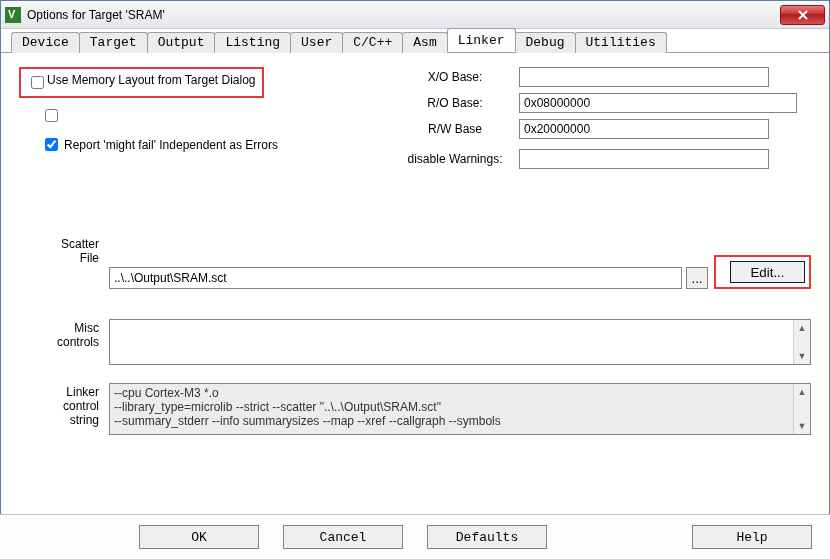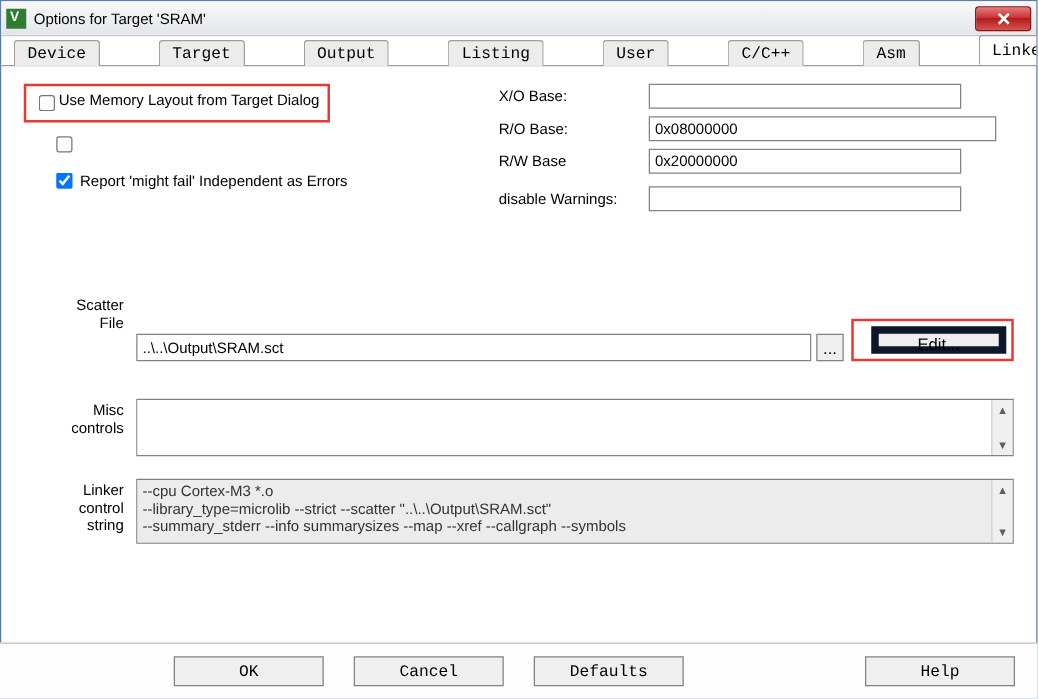--- a/index.html
+++ b/index.html
@@ -58,21 +58,20 @@
   
   .tabstrip {
     display: flex;
     align-items: flex-end;
     height: 24px;
     padding: 4px 10px 0 10px;
     border-bottom: 1px solid #9e9e9e;
     font-family: "Courier New", monospace;
     font-size: 13px;
     position: relative;
-    gap: 48px;
   }
   .tab {
     padding: 2px 10px 3px 10px;
     border: 1px solid #9e9e9e;
     border-bottom: none;
     background: #ececec;
     margin-right: -1px;
     border-radius: 3px 3px 0 0;
     cursor: pointer;
     position: relative;
@@ -107,21 +106,21 @@
     display: inline-flex;
     align-items: flex-start;
   }
   .form-row {
     display: flex;
     align-items: center;
     margin-bottom: 6px;
   }
   .form-row label {
     width: 120px;
-    text-align: left;
+    text-align: center;
     padding-right: 8px;
   }
   .text-input {
     height: 20px;
     border: 1px solid #838383;
     background: #fff;
     padding: 1px 4px;
     font-family: inherit;
     font-size: 12px;
   }
@@ -156,22 +155,22 @@
     width: 22px; height: 22px;
     border: 1px solid #838383;
     background: #efefef;
     margin-left: 4px;
     cursor: pointer;
     display: flex;
     align-items: center;
     justify-content: center;
   }
   .edit-btn {
-    width: 108px; height: 22px;
-    border: 6px solid #0f172a;
+    width: 75px; height: 22px;
+    border: 1px solid #0f172a;
     background: #efefef;
     margin-left: 10px;
     cursor: pointer;
   }
   .edit-highlight {
     border: 2px solid #e53935;
     padding: 4px;
     display: inline-flex;
     margin-left: 6px;
   }

